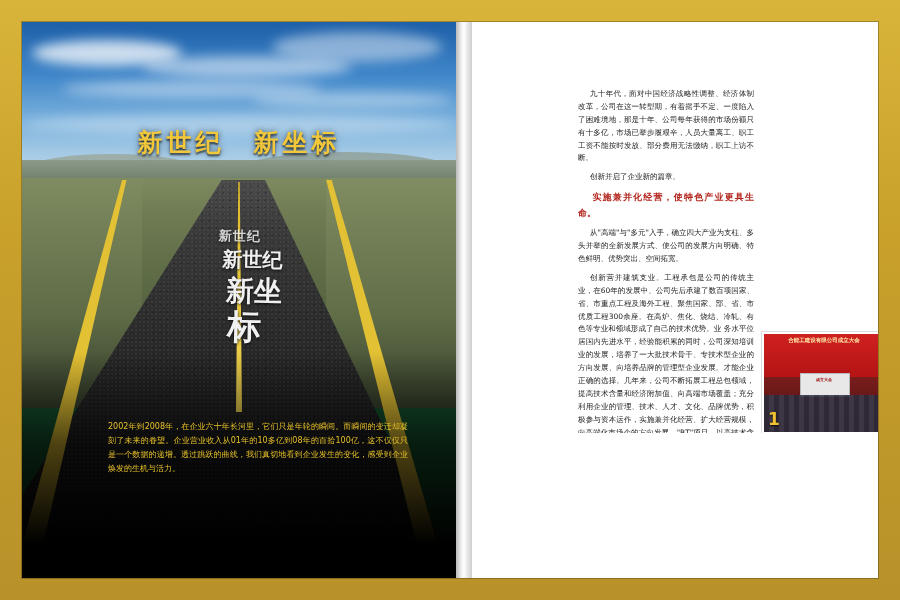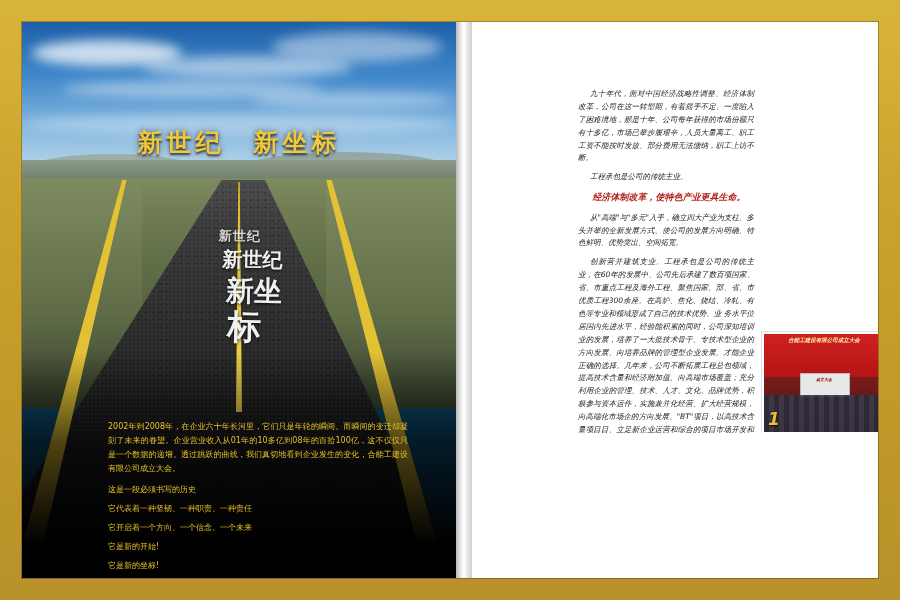--- a/index.html
+++ b/index.html
@@ -14,21 +14,21 @@
     background:linear-gradient(180deg,#d9b43a 0%,#c8a02a 40%,#b8912a 100%);
   }
   #spread{
     position:absolute;left:22px;top:22px;width:856px;height:556px;
     background:#ffffff;
     box-shadow:0 0 0 1px rgba(0,0,0,.25);
     display:flex;
   }
   
   #left-page{
-    position:relative;width:434px;height:556px;background:#0c4a6e;overflow:hidden;
+    position:relative;width:434px;height:556px;background:#14532d;overflow:hidden;
   }
   
   .sky{
     position:absolute;left:0;top:0;width:434px;height:150px;
     background:linear-gradient(180deg,#1d5fa8 0%,#3f86c9 35%,#79b0dc 65%,#bcd8ea 100%);
   }
   .cloud{
     position:absolute;border-radius:50%;
     background:rgba(255,255,255,.75);filter:blur(6px);
   }
@@ -130,21 +130,21 @@
   }
   .left-text p{margin:0 0 7px 0;}
   .left-lines p{margin:0 0 5px 0;text-align:left;}
   
   #gutter{
     width:16px;height:556px;
     background:linear-gradient(90deg,#b9b9b9 0%,#f2f2f2 35%,#ffffff 50%,#ededed 65%,#cfcfcf 100%);
   }
   
   #right-page{
-    position:relative;width:406px;height:411px;background:#fff;overflow:hidden;font-style:italic;
+    position:relative;width:406px;height:411px;background:#fff;overflow:hidden;
   }
   .col-text{
     position:absolute;left:106px;top:66px;width:176px;
     font-size:7.5px;line-height:1.72;color:#222;text-align:justify;
   }
   .col-text p{margin:0 0 6px 0;text-indent:1.6em;}
   .subhead{
     color:#b3261e;font-weight:bold;font-size:9px;text-indent:0;
     margin:10px 0 6px 0;
   }
@@ -243,38 +243,31 @@
       <div class="headline">新世纪　新坐标</div>
 
       <div class="road-title">
         <div class="rt1">新世纪</div>
         <div class="rt2">新世纪</div>
         <div class="rt3">新坐</div>
         <div class="rt4">标</div>
       </div>
 
       <div class="left-text">
-        <p>2002年到2008年，在企业六十年长河里，它们只是年轮的瞬间。而瞬间的变迁却凝刻了未来的眷望。企业营业收入从01年的10多亿到08年的百拾100亿，这不仅仅只是一个数据的递增。透过跳跃的曲线，我们真切地看到企业发生的变化，合能工建设有限公司成立大会。</p>
-        <div class="left-lines">
-          <p>这是一段必须书写的历史</p>
-          <p>它代表着一种坚韧、一种职责、一种责任</p>
-          <p>它开启着一个方向、一个信念、一个未来</p>
-          <p>它是新的开始!</p>
-          <p>它是新的坐标!</p>
-        </div>
+        <p>2002年到2008年，在企业六十年长河里，它们只是年轮的瞬间。而瞬间的变迁却凝刻了未来的眷望。企业营业收入从01年的10多亿到08年的百拾100亿，这不仅仅只是一个数据的递增。透过跳跃的曲线，我们真切地看到企业发生的变化，感受到企业焕发的生机与活力。</p>
       </div>
     </div>
 
     <div id="gutter"></div>
 
     <div id="right-page">
       <div class="col-text">
         <p>九十年代，面对中国经济战略性调整、经济体制改革，公司在这一转型期，有着摇手不定、一度陷入了困难境地，那是十年、公司每年获得的市场份额只有十多亿，市场已举步履艰辛，人员大量离工、职工工资不能按时发放、部分费用无法缴纳，职工上访不断。</p>
-        <p>工程承包是公司的传统主业。</p>
-        <p class="subhead">经济体制改革，使特色产业更具生命。</p>
+        <p>创新并启了企业新的篇章。</p>
+        <p class="subhead">实施兼并化经营，使特色产业更具生命。</p>
         <p>从"高端"与"多元"入手，确立四大产业为支柱、多头并举的全新发展方式、使公司的发展方向明确、特色鲜明、优势突出、空间拓宽。</p>
         <p>创新营并建筑支业。工程承包是公司的传统主业，在60年的发展中、公司先后承建了数百项国家、省、市重点工程及海外工程、聚焦国家、部、省、市优质工程300余座。在高炉、焦化、烧结、冷轧、有色等专业和领域形成了自己的技术优势。业 务水平位居国内先进水平，经验能积累的同时，公司深知培训业的发展，培养了一大批技术骨干、专技术型企业的方向发展、向培养品牌的管理型企业发展。才能企业正确的选择。几年来，公司不断拓展工程总包领域，提高技术含量和经济附加值、向高端市场覆盖；充分利用企业的管理、技术、人才、文化、品牌优势，积极参与资本运作，实施兼并化经营、扩大经营规模，向高端化市场企的方向发展。"BT"项目，以高技术含量项目目、立足新企业运营和综合的项目市场开发和运营、更好的扩大经营能力和盈利空间，走高质量、高效益、高附加值的增长之路。</p>
       </div>
 
       <div class="photo" id="photo1">
         <div class="ph-banner"></div>
         <div class="ph-banner-text">合能工建设有限公司成立大会</div>
         <div class="ph-stage"></div>
         <div class="ph-plaque"></div>
         <div class="ph-plaque-t" style="left:36px;top:44%;">成立大会</div>

